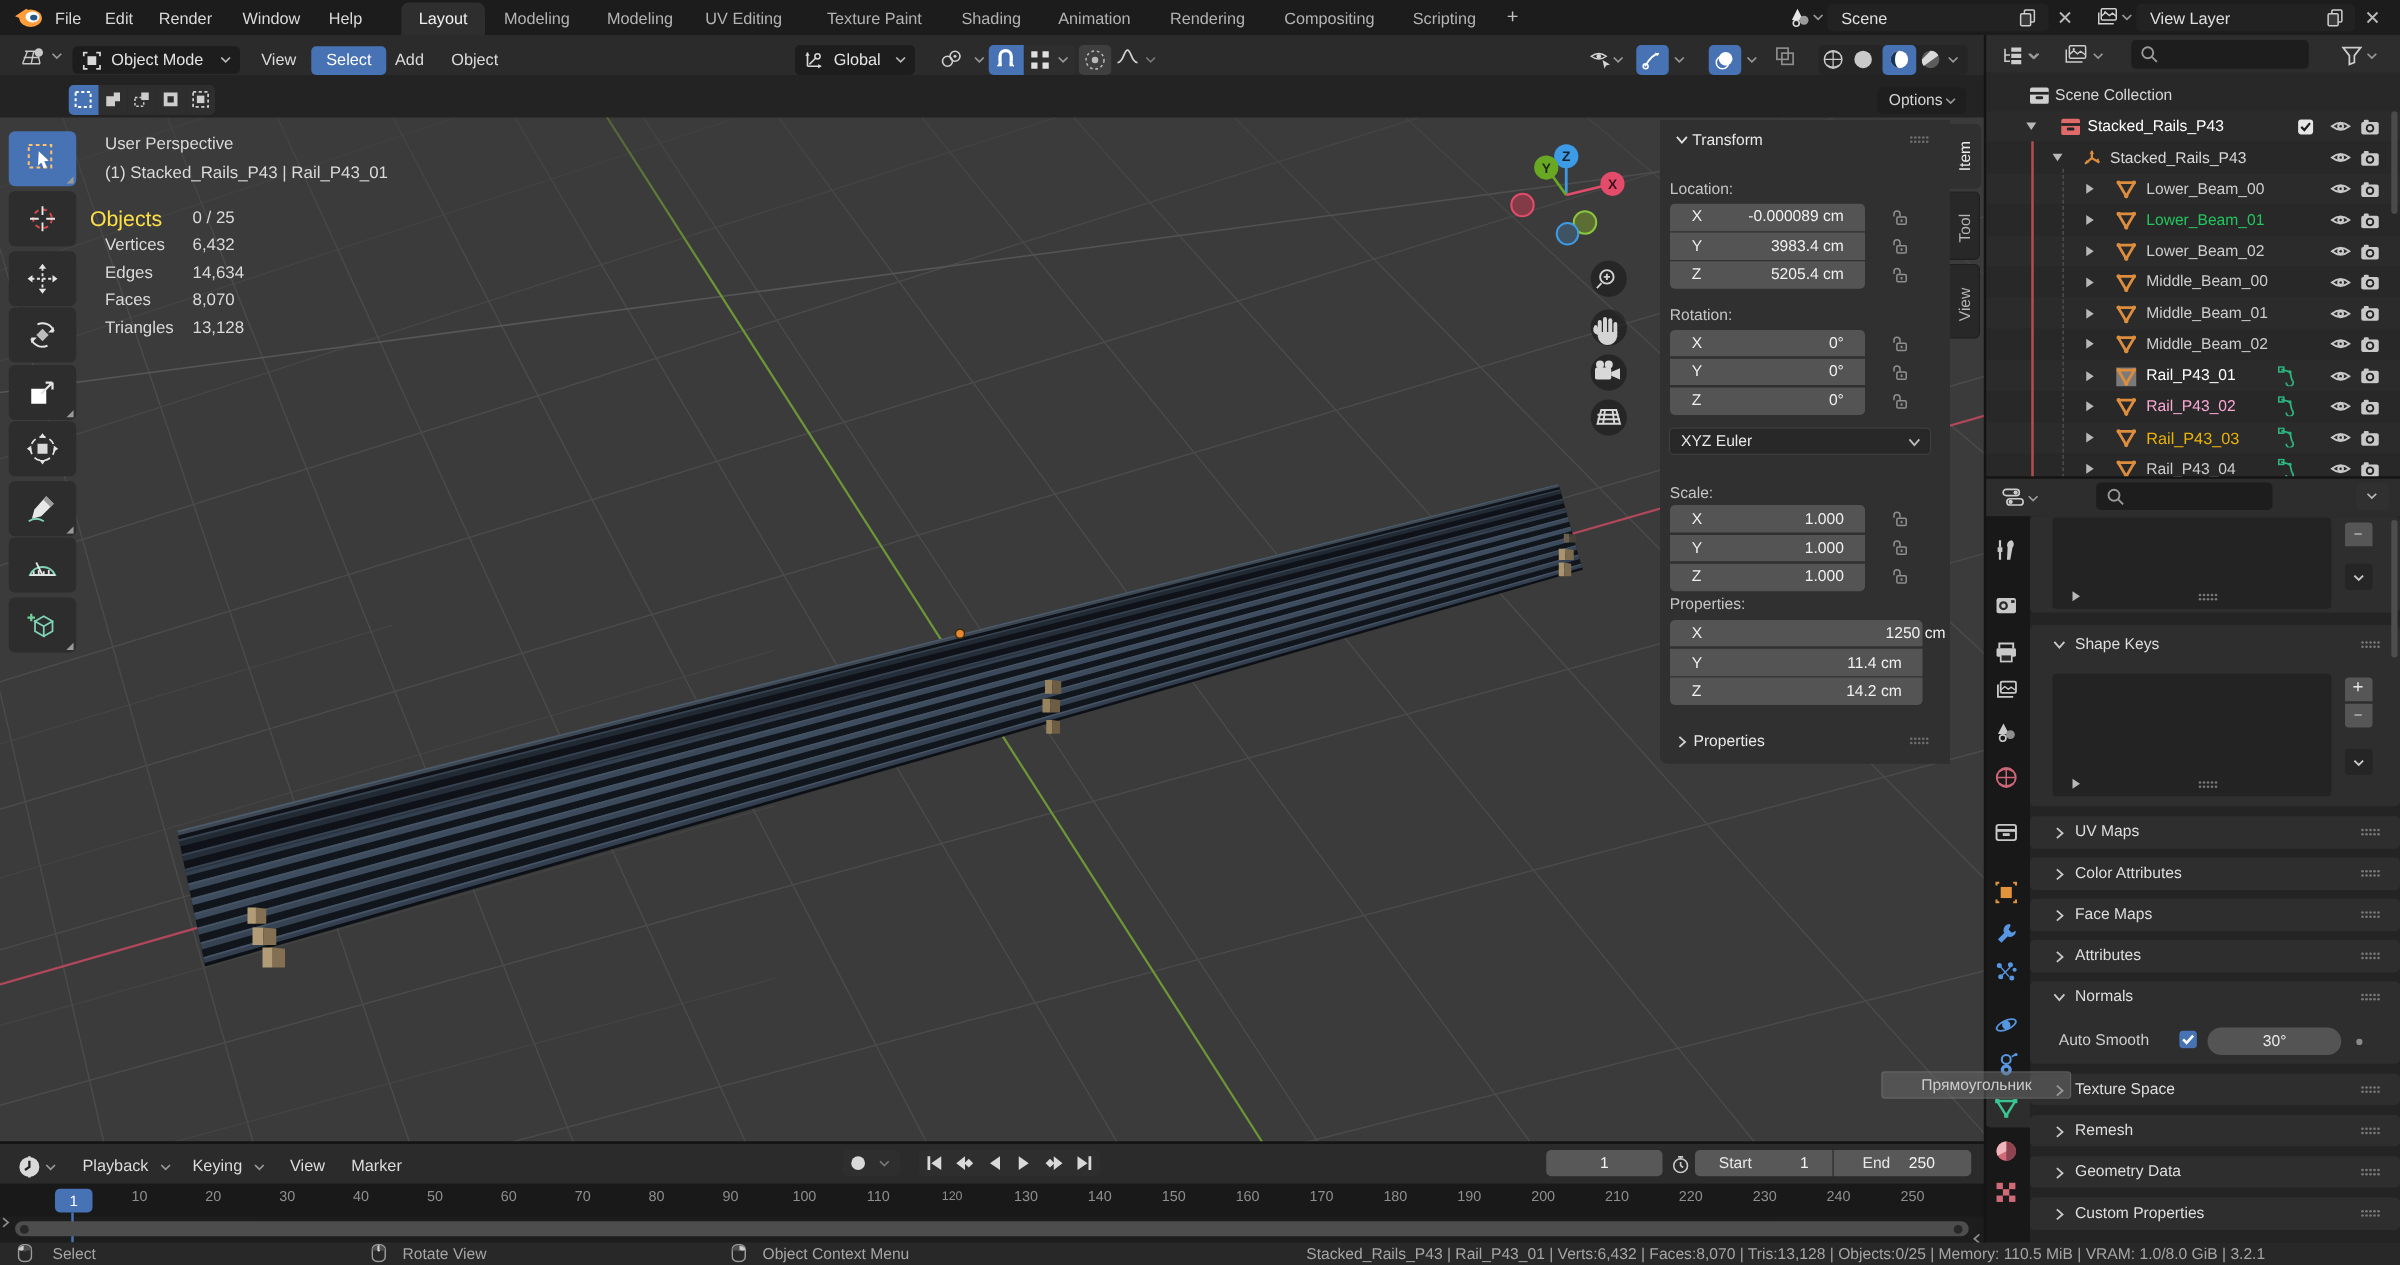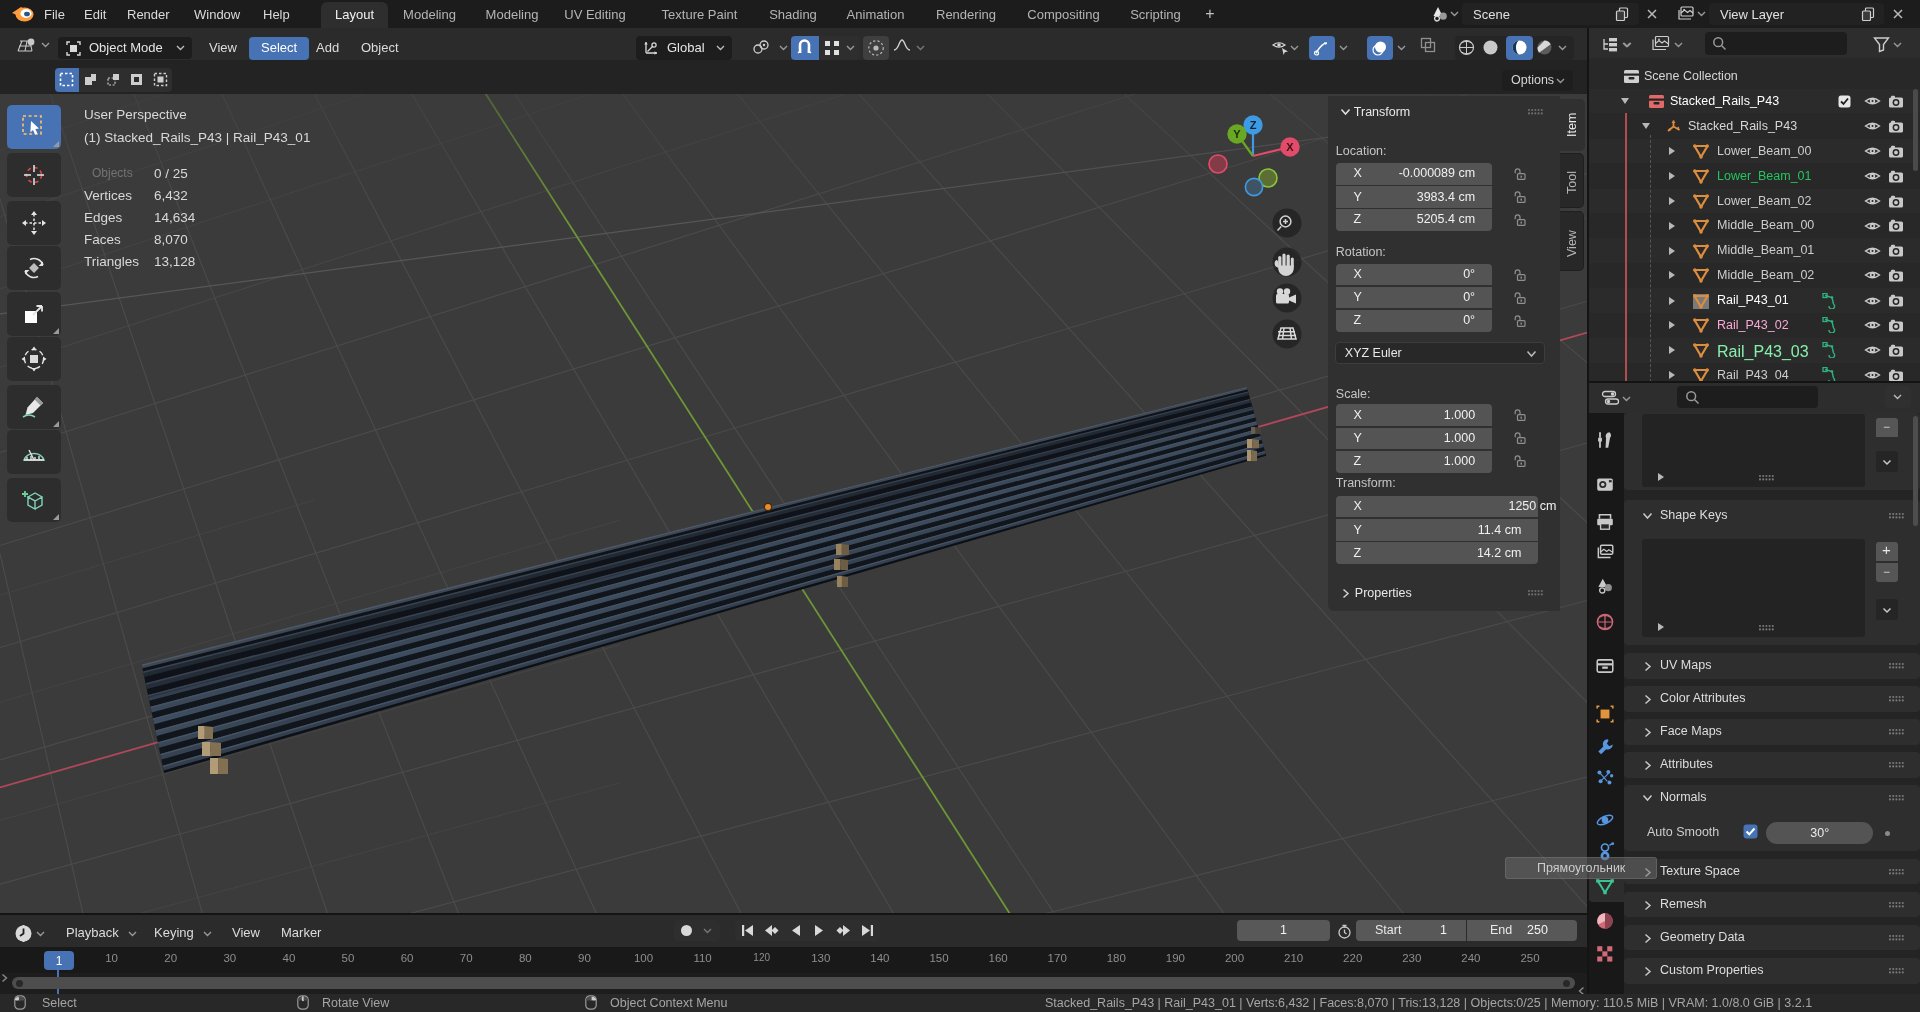--- a/index.html
+++ b/index.html
@@ -175,21 +175,21 @@
 <path d="M9 12 l7 -4 7 4 -7 4 Z M9 12 v8 l7 4 v-8 Z M23 12 v8 l-7 4" fill="none" stroke="#7fd4b6" stroke-width="1.4"></path>
 <path d="M6 6 v6 M3 9 h6" stroke="#6fcf97" stroke-width="1.8"></path>
       </svg>
     </div>
     <svg class="abs" style="right:2px;bottom:2px" width="6" height="6" viewBox="0 0 6 6">
       <path d="M6 0 V6 H0 Z" fill="#9a9a9a"></path>
     </svg>
   </div>
 <div class="txt" style="left:84px;top:107px;color:#d9d9d9;font-size:13.5px">User Perspective</div>
 <div class="txt" style="left:84px;top:130px;color:#d9d9d9;font-size:13.5px">(1) Stacked_Rails_P43 | Rail_P43_01</div>
-<div class="txt" style="left:92px;top:166px;color:#737373;font-size:12px">Objects</div>
+<div class="txt" style="left:72px;top:166px;color:#fde047;font-size:17px">Objects</div>
 <div class="txt" style="left:154px;top:166px;color:#d9d9d9;font-size:13.5px">0 / 25</div>
 <div class="txt" style="left:84px;top:188px;color:#d9d9d9;font-size:13.5px">Vertices</div>
 <div class="txt" style="left:154px;top:188px;color:#d9d9d9;font-size:13.5px">6,432</div>
 <div class="txt" style="left:84px;top:210px;color:#d9d9d9;font-size:13.5px">Edges</div>
 <div class="txt" style="left:154px;top:210px;color:#d9d9d9;font-size:13.5px">14,634</div>
 <div class="txt" style="left:84px;top:232px;color:#d9d9d9;font-size:13.5px">Faces</div>
 <div class="txt" style="left:154px;top:232px;color:#d9d9d9;font-size:13.5px">8,070</div>
 <div class="txt" style="left:84px;top:254px;color:#d9d9d9;font-size:13.5px">Triangles</div>
 <div class="txt" style="left:154px;top:254px;color:#d9d9d9;font-size:13.5px">13,128</div>
 <svg class="abs" style="left:1200px;top:100px" width="120" height="250" viewBox="0 0 120 250">
@@ -324,21 +324,21 @@
     <svg class="abs" style="left:185px;top:335px" width="14" height="14" viewBox="0 0 14 14">
 <rect x="4.5" y="6.6" width="7.5" height="5.8" rx="1" fill="none" stroke="#8f8f8f" stroke-width="1.2"></rect>
 <path d="M2.2 6.2 V4.2 a2.4 2.4 0 0 1 4.8 0 V6" fill="none" stroke="#8f8f8f" stroke-width="1.2"></path>
 <rect x="7.5" y="8.6" width="1.5" height="2" fill="#8f8f8f"></rect>
     </svg>
     <svg class="abs" style="left:185px;top:358px" width="14" height="14" viewBox="0 0 14 14">
 <rect x="4.5" y="6.6" width="7.5" height="5.8" rx="1" fill="none" stroke="#8f8f8f" stroke-width="1.2"></rect>
 <path d="M2.2 6.2 V4.2 a2.4 2.4 0 0 1 4.8 0 V6" fill="none" stroke="#8f8f8f" stroke-width="1.2"></path>
 <rect x="7.5" y="8.6" width="1.5" height="2" fill="#8f8f8f"></rect>
     </svg>
-    <div class="txt" style="left:8px;top:380px;color:#c5c5c5;font-size:12.5px">Transform:</div>
+    <div class="txt" style="left:8px;top:380px;color:#c5c5c5;font-size:12.5px">Properties:</div>
     <div class="abs" style="left:8.6px;top:399.5px;width:202px;height:21.8px;background:#545454;border-radius:4px 4px 0 0"></div>
     <div class="txt" style="left:25.6px;top:403.0px;color:#f0f0f0;font-size:12.5px">X</div>
     <div class="txt" style="left:8.6px;top:403.0px;width:220px;text-align:right;color:#f0f0f0;font-size:12.5px">1250 cm</div>
     <div class="abs" style="left:8.6px;top:423px;width:202px;height:21.5px;background:#545454;border-radius:0"></div>
     <div class="txt" style="left:25.6px;top:426.5px;color:#f0f0f0;font-size:12.5px">Y</div>
     <div class="txt" style="left:8.6px;top:426.5px;width:185px;text-align:right;color:#f0f0f0;font-size:12.5px">11.4 cm</div>
     <div class="abs" style="left:8.6px;top:446px;width:202px;height:22px;background:#545454;border-radius:0 0 4px 4px"></div>
     <div class="txt" style="left:25.6px;top:449.5px;color:#f0f0f0;font-size:12.5px">Z</div>
     <div class="txt" style="left:8.6px;top:449.5px;width:185px;text-align:right;color:#f0f0f0;font-size:12.5px">14.2 cm</div>
     <svg class="abs" style="left:14px;top:492px" width="8" height="11" viewBox="0 0 8 11">
@@ -886,21 +886,21 @@
     </svg>
     <svg class="abs" style="left:80px;top:317.2px" width="8" height="10" viewBox="0 0 8 10">
       <path d="M1 1 L7 5 L1 9 Z" fill="#b8b8b8"></path>
     </svg>
     <svg class="abs" style="left:105px;top:315.2px" width="16" height="15" viewBox="0 0 16 15">
 <path d="M1.5 2 L14.5 2 L8 13 Z" fill="none" stroke="#dd8d3e" stroke-width="2.2" stroke-linejoin="round"></path>
 <circle cx="1.8" cy="2" r="1.7" fill="#dd8d3e"></circle>
       <circle cx="14.2" cy="2" r="1.7" fill="#dd8d3e"></circle>
       <circle cx="8" cy="13" r="1.7" fill="#dd8d3e"></circle>
     </svg>
-    <div class="txt" style="left:129px;top:314.7px;color:#86efac;font-size:16px">Rail_P43_03</div>
+    <div class="txt" style="left:129px;top:314.7px;color:#eab308;font-size:13px">Rail_P43_03</div>
     <svg class="abs" style="left:234px;top:314.2px" width="15" height="16" viewBox="0 0 15 16">
 <path d="M3 2.5 L10 4.5 L11.5 11" stroke="#2db57f" stroke-width="1.4" fill="none"></path>
 <rect x="1" y="0.5" width="4" height="4" fill="none" stroke="#2db57f" stroke-width="1.3"></rect>
 <circle cx="10" cy="4.5" r="1.3" fill="#2db57f"></circle>
 <path d="M11.5 11 a2.8 2.8 0 1 1 -4.5 2" stroke="#2db57f" stroke-width="1.4" fill="none"></path>
     </svg>
     <svg class="abs" style="left:276px;top:316.2px" width="17" height="12" viewBox="0 0 17 12">
 <path d="M1.5 6 Q8.5 0.5 15.5 6 Q8.5 11.5 1.5 6 Z" fill="none" stroke="#c9c9c9" stroke-width="1.5"></path>
 <circle cx="8.5" cy="6" r="2.7" fill="#c9c9c9"></circle>
       <circle cx="8.5" cy="6" r="1" fill="#242424"></circle>

